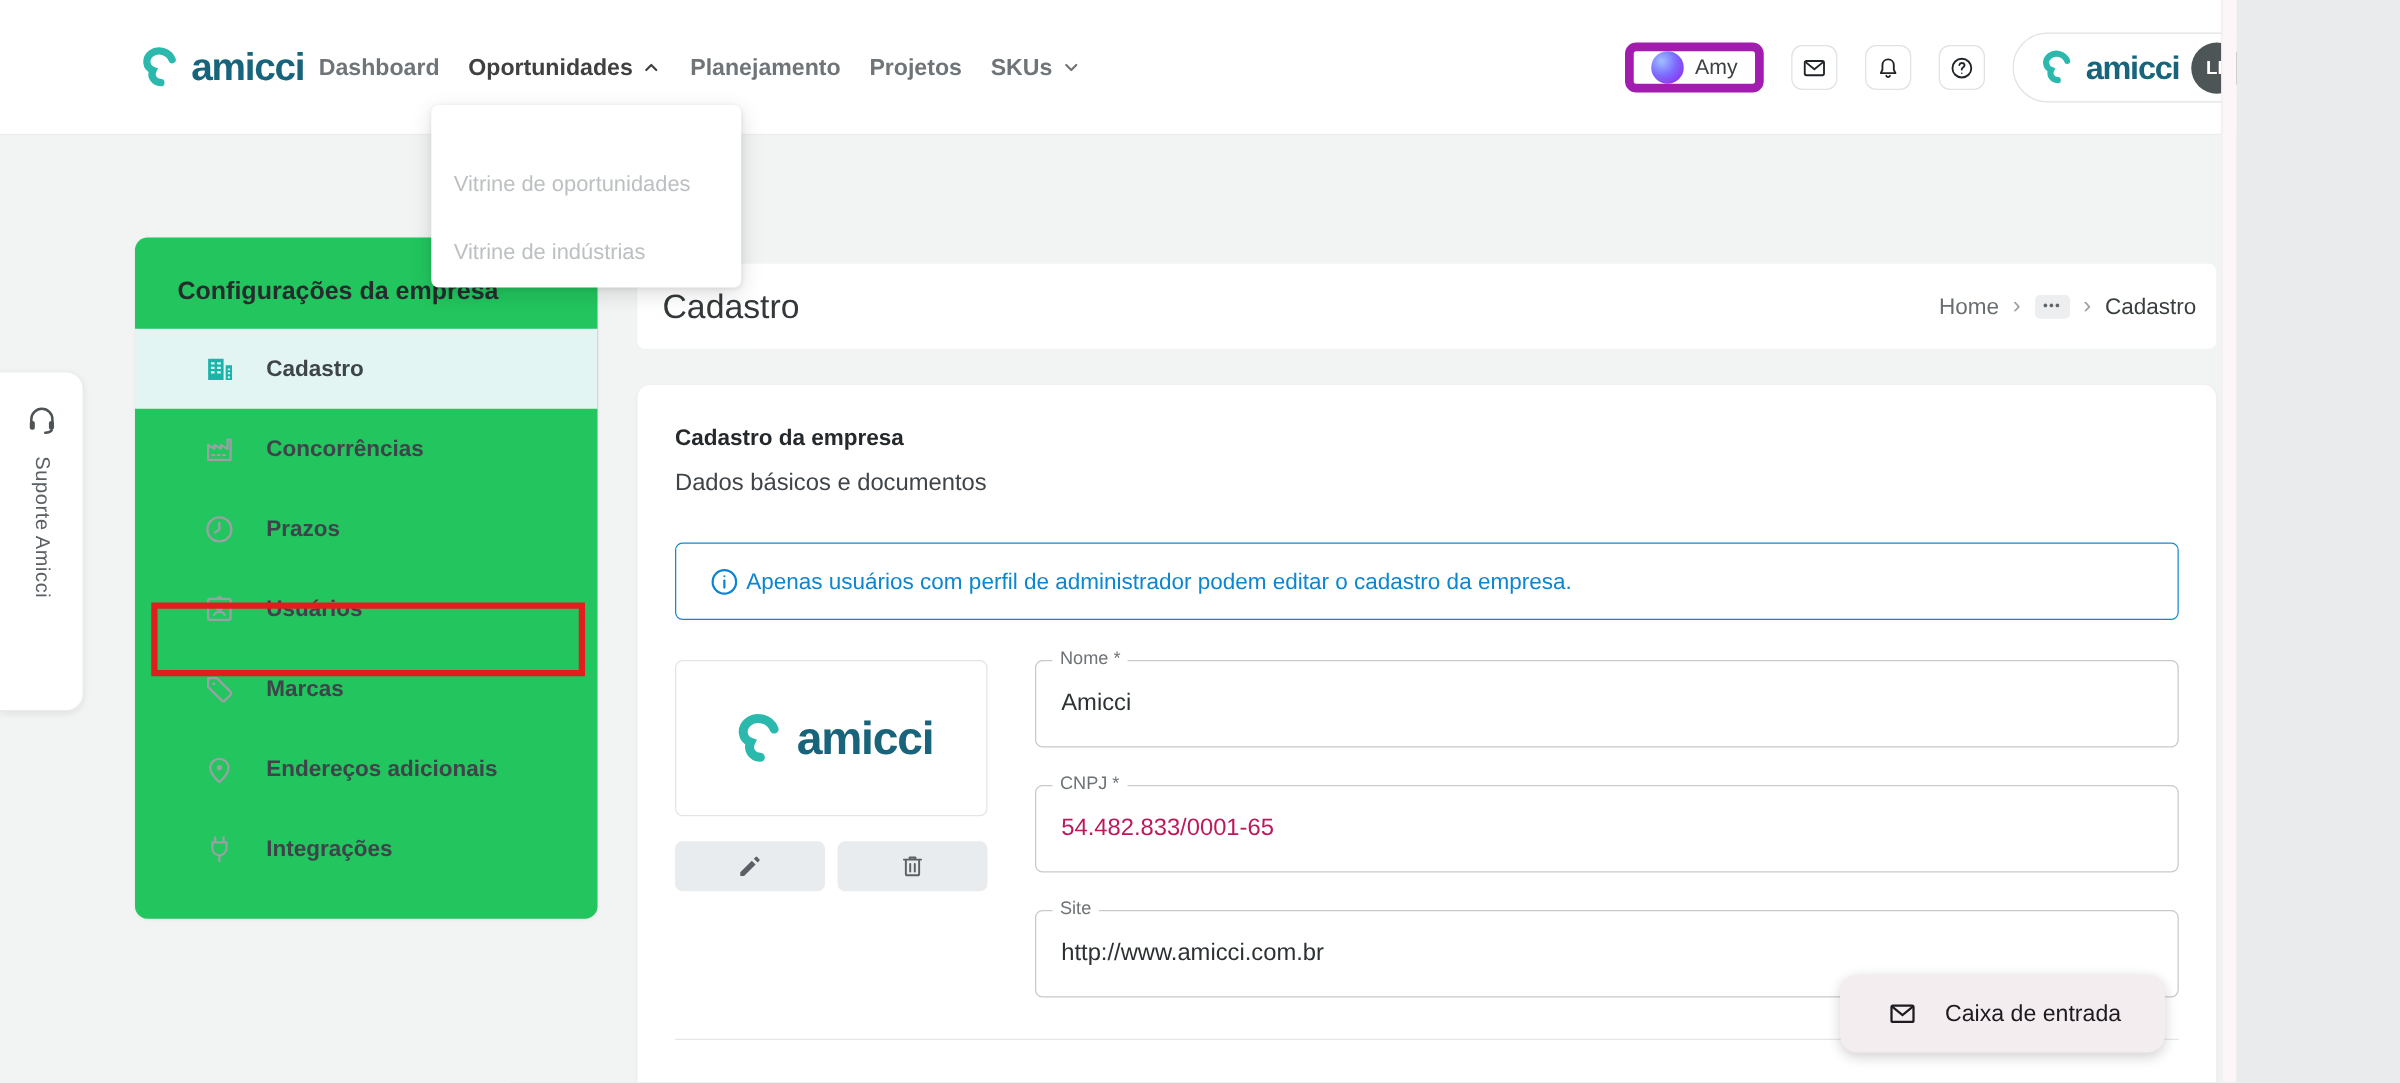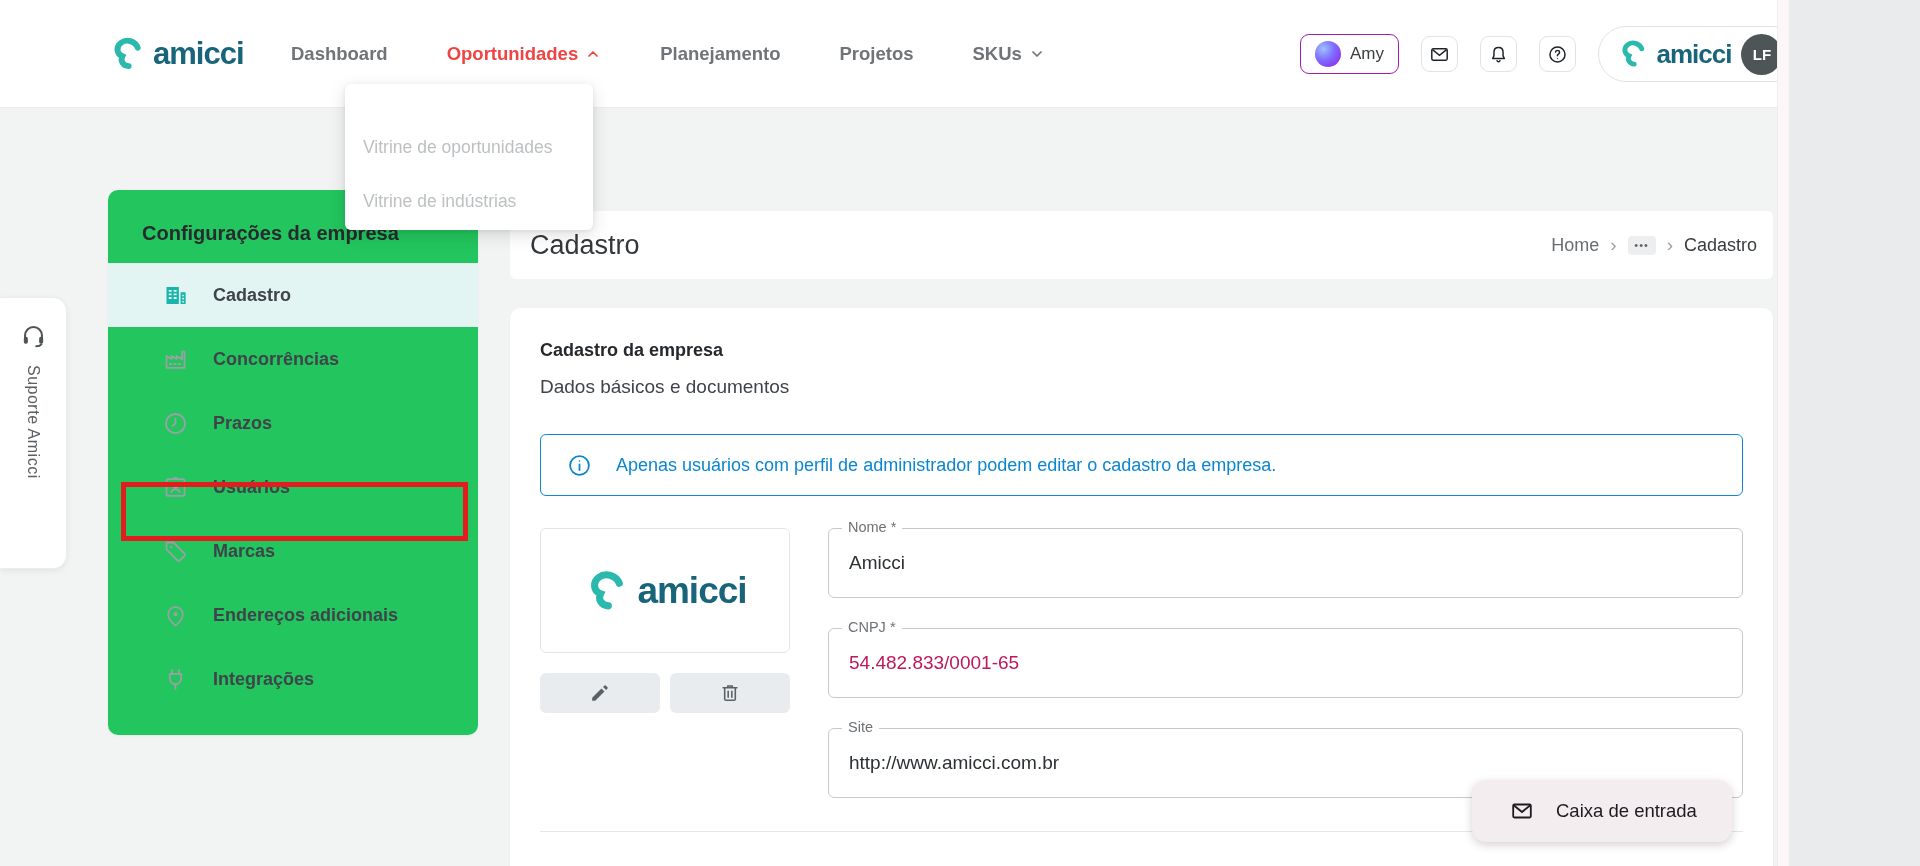--- a/index.html
+++ b/index.html
@@ -12,25 +12,25 @@
 
   
   .navbar { position:absolute; left:0; top:0; width:1920px; height:108px;
             background:#fff; border-bottom:1px solid #ebedee; z-index:20; }
   .brand { position:absolute; left:108px; top:0; height:108px; display:flex; align-items:center; gap:9px; }
   .swirl { color:#2ab9ac; }
   .wordmark { font-weight:700; color:#17647b; letter-spacing:-1px; }
   .brand .wordmark { font-size:31px; }
   .nav-links { position:absolute; left:255px; top:0; height:108px; display:flex; align-items:center; gap:23px; }
   .nav-link { display:flex; align-items:center; gap:7px; font-size:18.5px; font-weight:700;
-              color:#6f7478; cursor:pointer; white-space:nowrap;margin-left:36px; }
-  .nav-link.active { color:#ef4444; }
+              color:#6f7478; cursor:pointer; white-space:nowrap; }
+  .nav-link.active { color:#404040; }
   .chev { width:16px; height:16px; }
   .nav-right { position:absolute; left:1300px; top:0; height:108px; display:flex; align-items:center; gap:22px; }
-  .user-chip { height:40px; padding:0 14px; border:1px solid #a21caf; border-radius:9px;
+  .user-chip { height:40px; padding:0 14px; border:7px solid #a21caf; border-radius:9px;
                display:flex; align-items:center; gap:9px; background:#fff; cursor:pointer; }
   .avatar-sphere { width:26px; height:26px; border-radius:50%;
                    background:radial-gradient(circle at 32% 30%, #9fc1ff 0%, #7e6bff 45%, #8a3ff0 75%, #6f2bd9 100%); }
   .user-chip span { font-size:17px; color:#3c4043; }
   .icon-btn { width:37px; height:36px; border:1px solid #dfe3e5; border-radius:9px; background:#fff;
               display:flex; align-items:center; justify-content:center; color:#202428; cursor:pointer; }
   .icon-btn svg { width:21px; height:21px; }
   .org-pill { width:203px; height:56px; border:1px solid #dfe3e5; border-radius:28px; background:#fff;
               display:flex; align-items:center; justify-content:center; gap:10px; cursor:pointer; }
   .org-pill .wordmark { font-size:26px; }
@@ -78,21 +78,21 @@
                     color:#5f6468; cursor:pointer; padding:0 4px; }
   .crumb-current { color:#393e41; font-weight:500; }
 
   
   .main-card { position:absolute; left:510px; top:308px; width:1263px; height:558px; background:#fff;
                border-radius:10px 10px 0 0; box-shadow:0 1px 3px rgba(0,0,0,.05); }
   .card-title { position:absolute; left:30px; top:32px; font-size:18px; font-weight:700; color:#25292c; }
   .card-subtitle { position:absolute; left:30px; top:68px; font-size:19px; color:#3f4449; }
   .info-alert { position:absolute; left:30px; top:126px; width:1203px; height:62px;
                 border:1px solid #0f8ad2; border-radius:6px; display:flex; align-items:center;
-                padding-left:26px; gap:24px; }
+                padding-left:26px; gap:5px; }
   .info-alert svg { width:25px; height:25px; color:#0a85cf; flex:none; }
   .info-alert span { font-size:18px; color:#0b86d0; }
   .logo-box { position:absolute; left:30px; top:220px; width:250px; height:125px;
               border:1px solid #e2e5e7; border-radius:6px; display:flex; align-items:center;
               justify-content:center; gap:10px; }
   .logo-box .wordmark { font-size:37px; }
   .mini-btn { position:absolute; top:365px; width:120px; height:40px; background:#e9ecee; border:none;
               border-radius:6px; display:flex; align-items:center; justify-content:center;
               color:#5a6065; cursor:pointer; }
   .mini-btn svg { width:22px; height:22px; }

